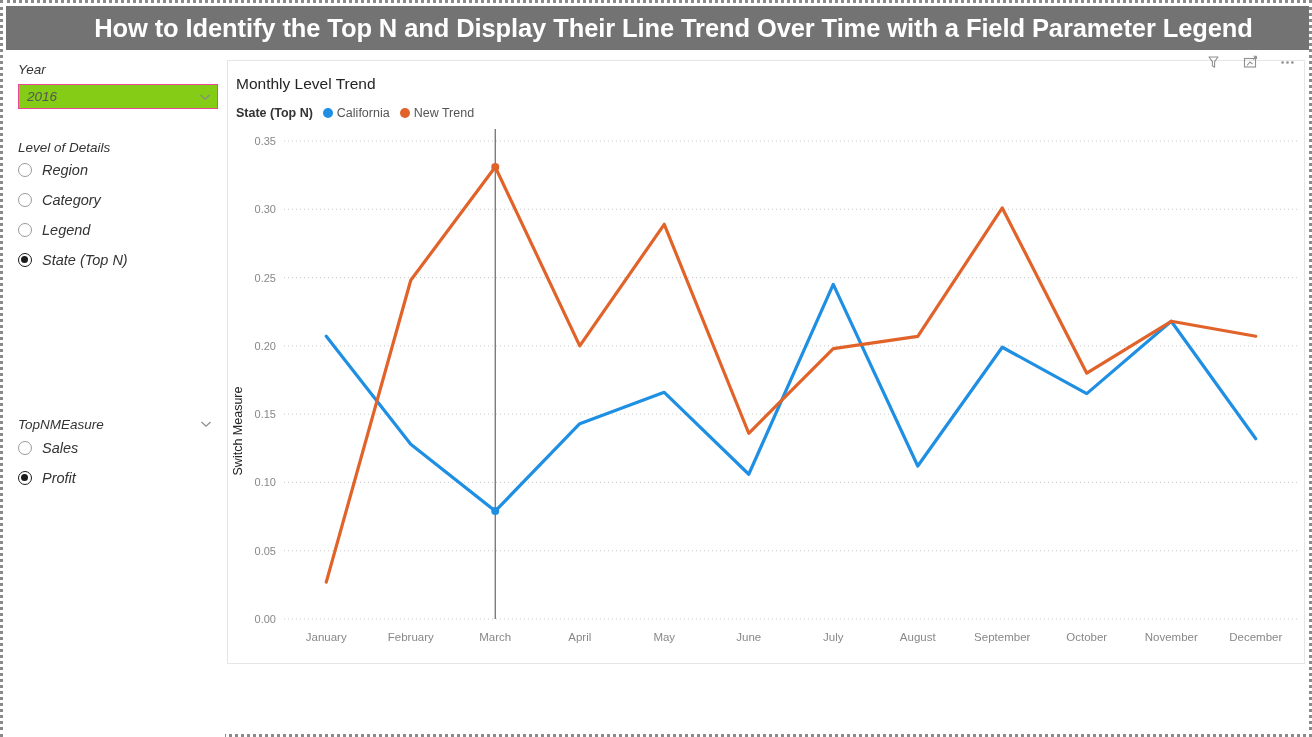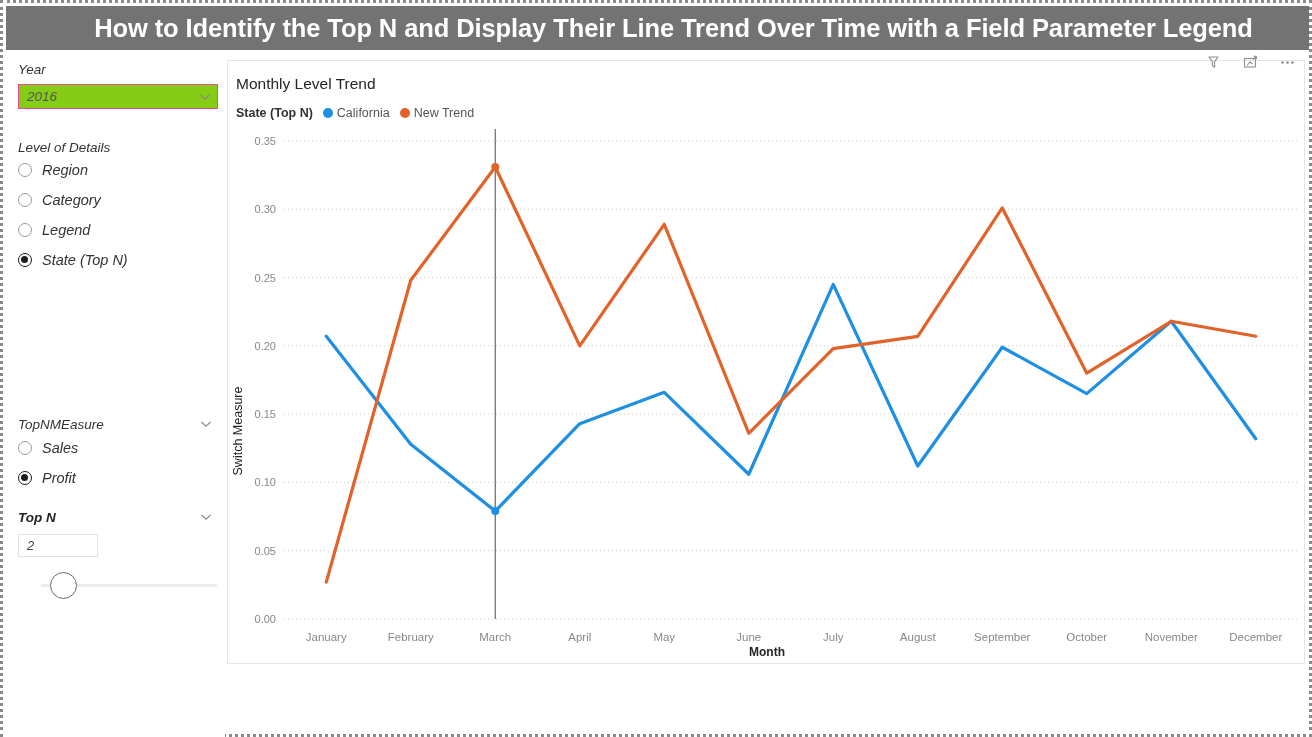--- a/index.html
+++ b/index.html
@@ -223,37 +223,20 @@
       <div class="radio-row">
         <span class="radio-mark"></span>
         <span class="radio-text">Sales</span>
       </div>
       <div class="radio-row selected">
         <span class="radio-mark"></span>
         <span class="radio-text">Profit</span>
       </div>
     </div>
 
-    <div id="topn-slicer">
-      <div id="topn-head">
-        <span class="slicer-label bold">Top N</span>
-        <span class="chev">
-          <svg viewBox="0 0 12 12" width="12" height="12">
-            <path d="M1.5 4 L6 8.2 L10.5 4" fill="none" stroke="#888" stroke-width="1.1"></path>
-          </svg>
-        </span>
-      </div>
-      <div id="topn-box">
-        <span id="topn-value">2</span>
-      </div>
-      <div id="slider-wrap">
-        <div id="slider-track"></div>
-        <div id="slider-handle" style="left: 9px;"></div>
-      </div>
-    </div>
 
   </div>
 
   <div id="chart-card">
 
     <div id="chart-header-icons">
       <span class="hdr-icon">
         <svg viewBox="0 0 17 17" width="17" height="17">
           <path d="M4 3 L13 3 L9.6 7.6 L9.6 13.2 L7.4 11.8 L7.4 7.6 Z" fill="none" stroke="#6b6b6b" stroke-width="1.1" stroke-linejoin="round"></path>
         </svg>
@@ -330,17 +313,16 @@
         <g id="series-lines">
             <polyline points="98.25,275.2971428571429 182.75,383.18857142857144 267.25,450.1085714285714 351.75,362.70285714285717 436.25,331.2914285714285 520.75,413.2342857142857 605.25,223.39999999999998 689.75,405.03999999999996 774.25,286.2228571428571 858.75,332.65714285714284 943.25,260.2742857142857 1027.75,377.7257142857143" fill="none" stroke="#1E8FE3" stroke-width="3.2" stroke-linejoin="round" stroke-linecap="round"></polyline>
             <polyline points="98.25,521.1257142857143 182.75,219.30285714285714 267.25,105.94857142857137 351.75,284.85714285714283 436.25,163.30857142857144 520.75,372.2628571428571 605.25,287.5885714285714 689.75,275.2971428571429 774.25,146.92000000000002 858.75,312.1714285714286 943.25,260.2742857142857 1027.75,275.2971428571429" fill="none" stroke="#E1632A" stroke-width="3.2" stroke-linejoin="round" stroke-linecap="round"></polyline>
           </g>
         <g id="series-points">
             <circle cx="267.25" cy="450.1085714285714" r="4" fill="#1E8FE3"></circle>
             <circle cx="267.25" cy="105.94857142857137" r="4" fill="#E1632A"></circle>
           </g>
         <text id="y-axis-title" transform="rotate(-90 14 370)" x="14" y="370" text-anchor="middle" font-family="Liberation Sans, sans-serif" font-size="12.5" fill="#252423">Switch Measure</text>
       </svg>
-      <div id="x-axis-title">Month</div>
     </div>
 
   </div>
 </div>
 
 </body></html>

